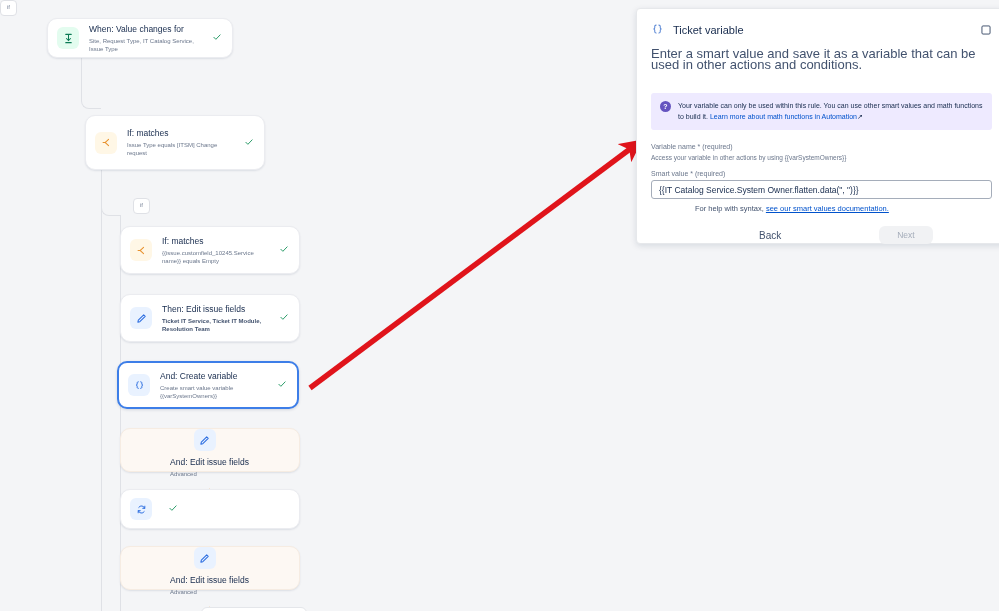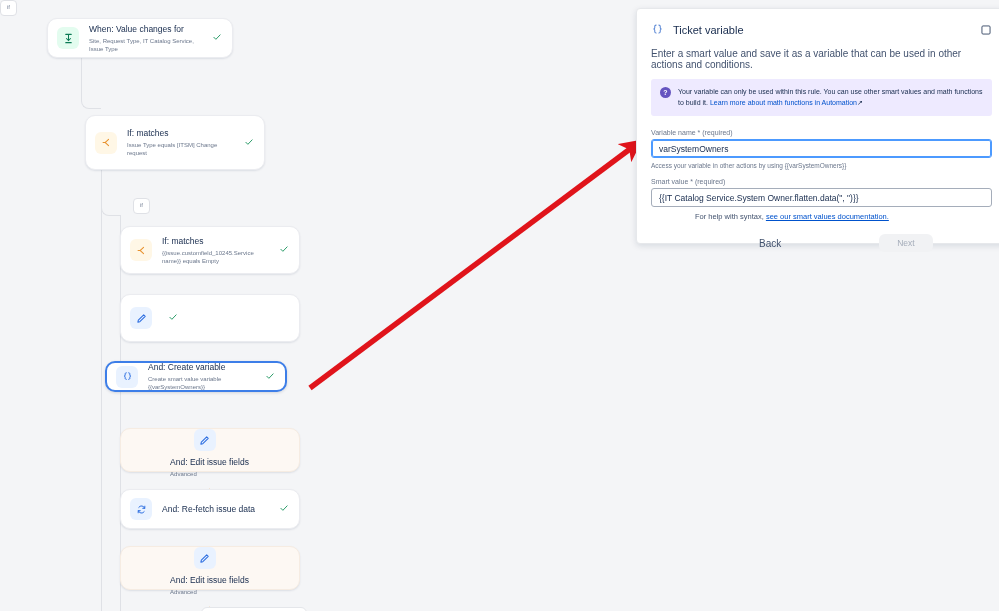--- a/index.html
+++ b/index.html
@@ -58,21 +58,21 @@
   
   #side-panel{
     position:absolute;left:636px;top:8px;width:371px;height:236px;
     background:#ffffff;border:1px solid #e6e8eb;border-radius:4px;
     box-shadow:0 2px 6px rgba(9,30,66,.12);box-sizing:border-box;padding:0 14px;
   }
   .panel-head{display:flex;align-items:center;height:34px;margin-top:4px;}
   .panel-head .braces{color:#5e8ad6;font-size:12px;margin-right:9px;line-height:1;}
   .panel-title{font-size:11px;color:#172b4d;}
   .panel-head-actions{margin-left:auto;display:flex;align-items:center;}
-  .panel-desc{font-size:10px;line-height:11px;color:#42526e;margin:1px 0 9px;}
+  .panel-desc{font-size:13px;line-height:11px;color:#42526e;margin:1px 0 23px;}
 
   .info-banner{
     background:#eeeaff;border-radius:3px;padding:8px 9px;display:flex;gap:7px;margin-bottom:13px;
   }
   .info-ic{flex:0 0 11px;width:11px;height:11px;border-radius:50%;background:#6554c0;color:#fff;
     font-size:7px;line-height:11px;text-align:center;font-weight:bold;margin-top:0px;}
   .info-text{font-size:7px;line-height:10.5px;color:#172b4d;}
   .info-text a{color:#0052cc;text-decoration:none;}
 
   .field-label{font-size:7px;color:#6b778c;margin-bottom:3px;}
@@ -161,28 +161,32 @@
         </svg>
     </div>
   </div>
 
   <div class="card" id="card-then-edit" style="left:120px;top:294px;width:180px;height:48px;">
     <div class="ic ic-blue">
       <svg width="11" height="11" viewBox="0 0 16 16" fill="none" stroke="currentColor" stroke-width="1.5" stroke-linecap="round" stroke-linejoin="round">
         <path d="M11.2 2.6l2.2 2.2L5.6 12.6 2.7 13.3l.7-2.9z"></path>
       </svg>
     </div>
-    <div class="check">
-      <svg width="10" height="10" viewBox="0 0 16 16" fill="none" stroke="currentColor" stroke-width="1.6" stroke-linecap="round" stroke-linejoin="round">
-          <path d="M3 8.5l3.2 3.2L13 4.6"></path>
-        </svg>
-    </div>
-  </div>
-
-  <div class="card selected" id="card-create-variable" style="left:105px;top:361px;width:182px;height:31px;">
+    <div class="card-body">
+      <div class="card-title">Then: Edit issue fields</div>
+      <div class="card-sub bold">Ticket IT Service, Ticket IT Module, Resolution Team</div>
+    </div>
+    <div class="check">
+      <svg width="10" height="10" viewBox="0 0 16 16" fill="none" stroke="currentColor" stroke-width="1.6" stroke-linecap="round" stroke-linejoin="round">
+          <path d="M3 8.5l3.2 3.2L13 4.6"></path>
+        </svg>
+    </div>
+  </div>
+
+  <div class="card selected" id="card-create-variable" style="left:117px;top:361px;width:182px;height:48px;">
     <div class="ic ic-blue">
       <svg width="11" height="11" viewBox="0 0 16 16" fill="none" stroke="currentColor" stroke-width="1.4" stroke-linecap="round" stroke-linejoin="round">
         <path d="M6.3 2.6c-1.4 0-1.7.8-1.7 1.8v1.4c0 1-.5 1.5-1.3 1.6.8.1 1.3.6 1.3 1.6v1.4c0 1 .3 1.8 1.7 1.8"></path>
         <path d="M9.7 2.6c1.4 0 1.7.8 1.7 1.8v1.4c0 1 .5 1.5 1.3 1.6-.8.1-1.3.6-1.3 1.6v1.4c0 1-.3 1.8-1.7 1.8"></path>
       </svg>
     </div>
     <div class="card-body">
       <div class="card-title">And: Create variable</div>
       <div class="card-sub">Create smart value variable {{varSystemOwners}}</div>
     </div>
@@ -214,23 +218,20 @@
     </div>
   </div>
 
   <div class="card" id="card-refetch" style="left:120px;top:489px;width:180px;height:40px;">
     <div class="ic ic-blue">
       <svg width="11" height="11" viewBox="0 0 16 16" fill="none" stroke="currentColor" stroke-width="1.4" stroke-linecap="round" stroke-linejoin="round">
         <path d="M12.6 6.3A4.8 4.8 0 004 4.9M3.4 9.7A4.8 4.8 0 0012 11.1"></path>
         <path d="M12.8 3.2v3.1H9.8M3.2 12.8V9.7h3"></path>
       </svg>
     </div>
-    <div class="card-body">
-      <div class="card-title">And: Re-fetch issue data</div>
-    </div>
     <div class="check">
       <svg width="10" height="10" viewBox="0 0 16 16" fill="none" stroke="currentColor" stroke-width="1.6" stroke-linecap="round" stroke-linejoin="round">
           <path d="M3 8.5l3.2 3.2L13 4.6"></path>
         </svg>
     </div>
   </div>
 
   <div class="card warn" id="card-edit-warn-2" style="left:120px;top:546px;width:180px;height:44px;">
     <div class="ic ic-blue">
       <svg width="11" height="11" viewBox="0 0 16 16" fill="none" stroke="currentColor" stroke-width="1.5" stroke-linecap="round" stroke-linejoin="round">
@@ -289,21 +290,20 @@
 
   <div class="info-banner">
     <div class="info-ic">?</div>
     <div class="info-text">
       <span>Your variable can only be used within this rule. You can use other smart values and math functions to build it. </span><a href="#">Learn more about math functions in Automation</a><span>↗</span>
     </div>
   </div>
 
   <div class="field-block">
     <div class="field-label">Variable name * (required)</div>
-    <div class="text-input focused">varSystemOwners</div>
     <div class="field-help">Access your variable in other actions by using {{varSystemOwners}}</div>
   </div>
 
   <div class="field-block">
     <div class="field-label">Smart value * (required)</div>
     <div class="text-input">{{IT Catalog Service.System Owner.flatten.data(", ")}}</div>
     <div class="syntax-help">
       <span>For help with syntax, </span><a href="#">see our smart values documentation.</a>
     </div>
   </div>

